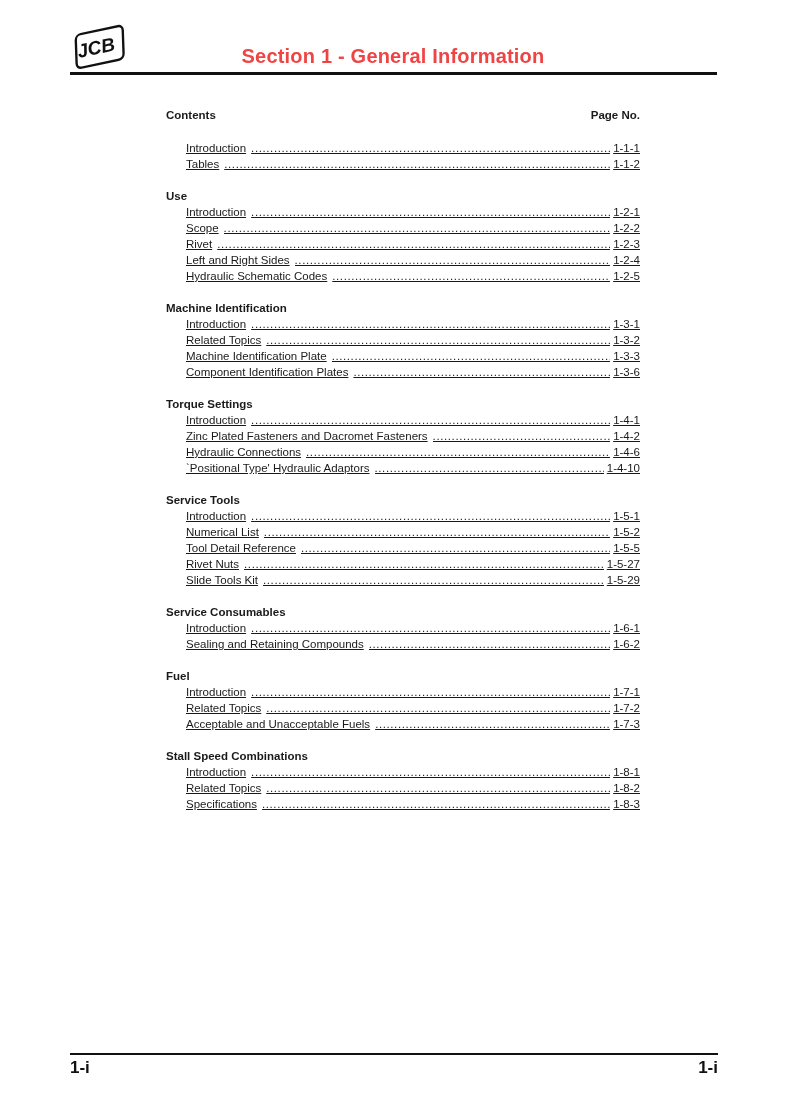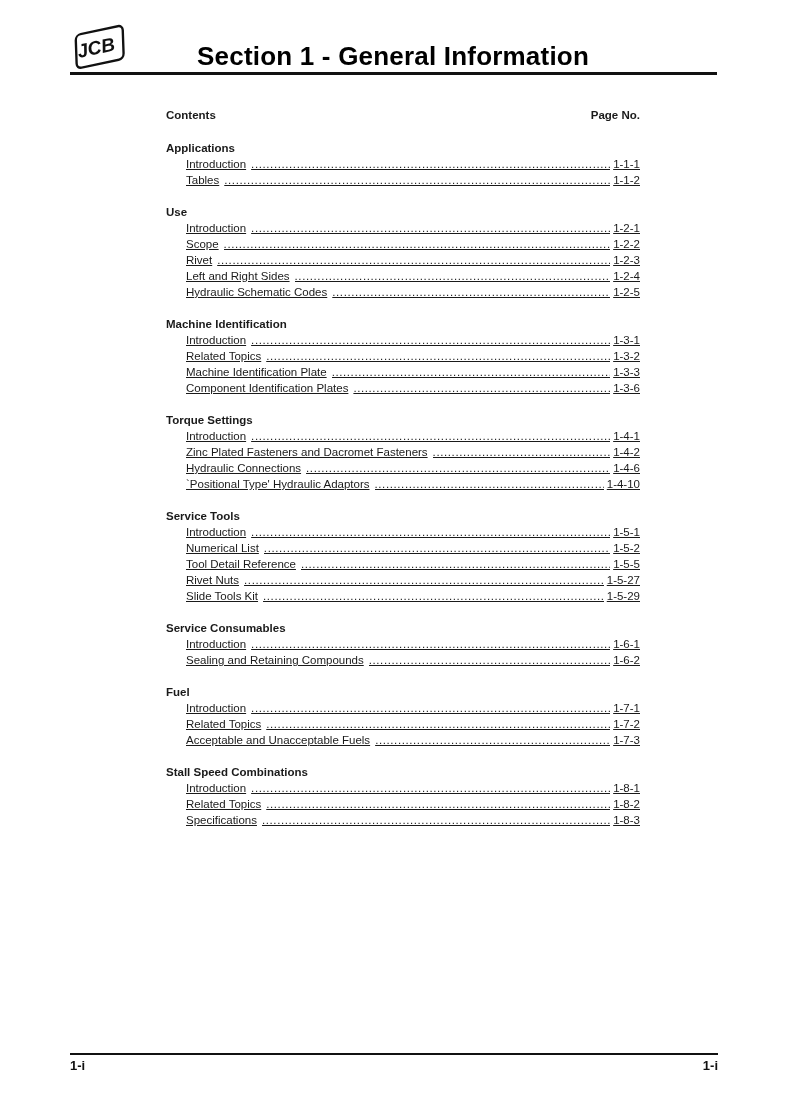--- a/index.html
+++ b/index.html
@@ -19,24 +19,24 @@
     left: 64px;
     top: 24px;
     width: 66px;
     height: 48px;
   }
   .page-header {
     padding-top: 44px;
     text-align: center;
   }
   .page-title {
-    font-size: 26px;
+    font-size: 20px;
     line-height: 25px;
     font-weight: bold;
-    color: #000000;
+    color: #ef4444;
     letter-spacing: 0.2px;
   }
   .header-rule {
     margin: 3px 69px 0 70px;
     border-top: 3px solid #111;
     height: 0;
   }
 
   
   .toc {
@@ -78,21 +78,21 @@
   
   .page-footer {
     position: absolute;
     left: 70px;
     right: 68px;
     top: 1053px;
     border-top: 2px solid #111;
     padding-top: 3px;
     display: flex;
     justify-content: space-between;
-    font-size: 13px;
+    font-size: 17px;
     font-weight: bold;
     color: #111;
   }
 </style>
 </head>
 <body>
 
 <div class="logo-wrap">
   <svg width="66" height="48" viewBox="0 0 66 48">
     <g transform="rotate(-12 33 24)">
@@ -109,21 +109,20 @@
 </div>
 <div class="header-rule"></div>
 
 <div class="toc">
   <div class="toc-head">
     <span>Contents</span>
     <span>Page No.</span>
   </div>
   <div>
   <section class="toc-section">
-    <h3 class="sec-title">Applications</h3>
 
   <div class="toc-row">
     <span class="lbl">Introduction</span>
     <span class="dots">....................................................................................................................................................................................................................................................................</span>
     <span class="pg">1-1-1</span>
   </div>
 
   <div class="toc-row">
     <span class="lbl">Tables</span>
     <span class="dots">....................................................................................................................................................................................................................................................................</span>

